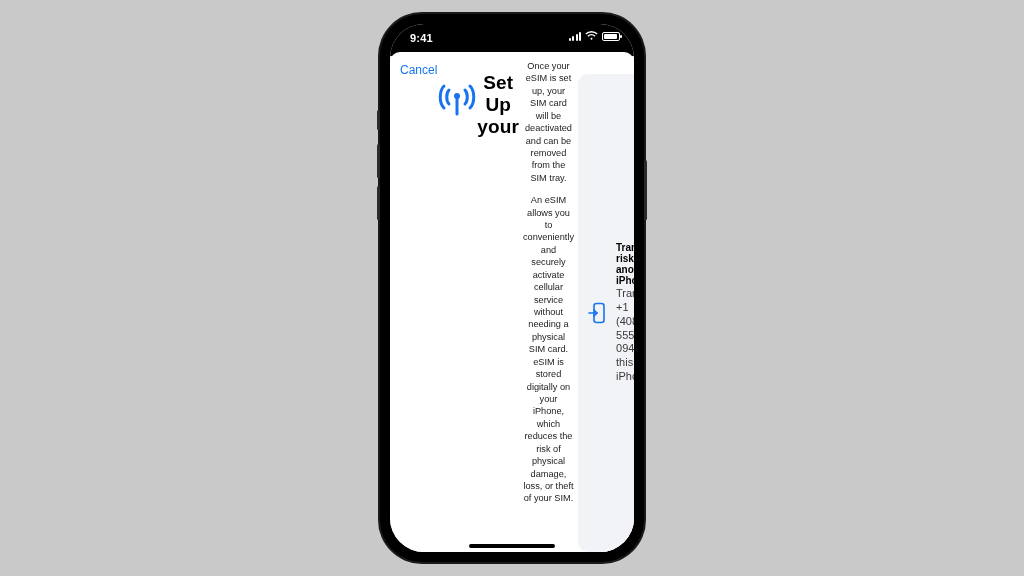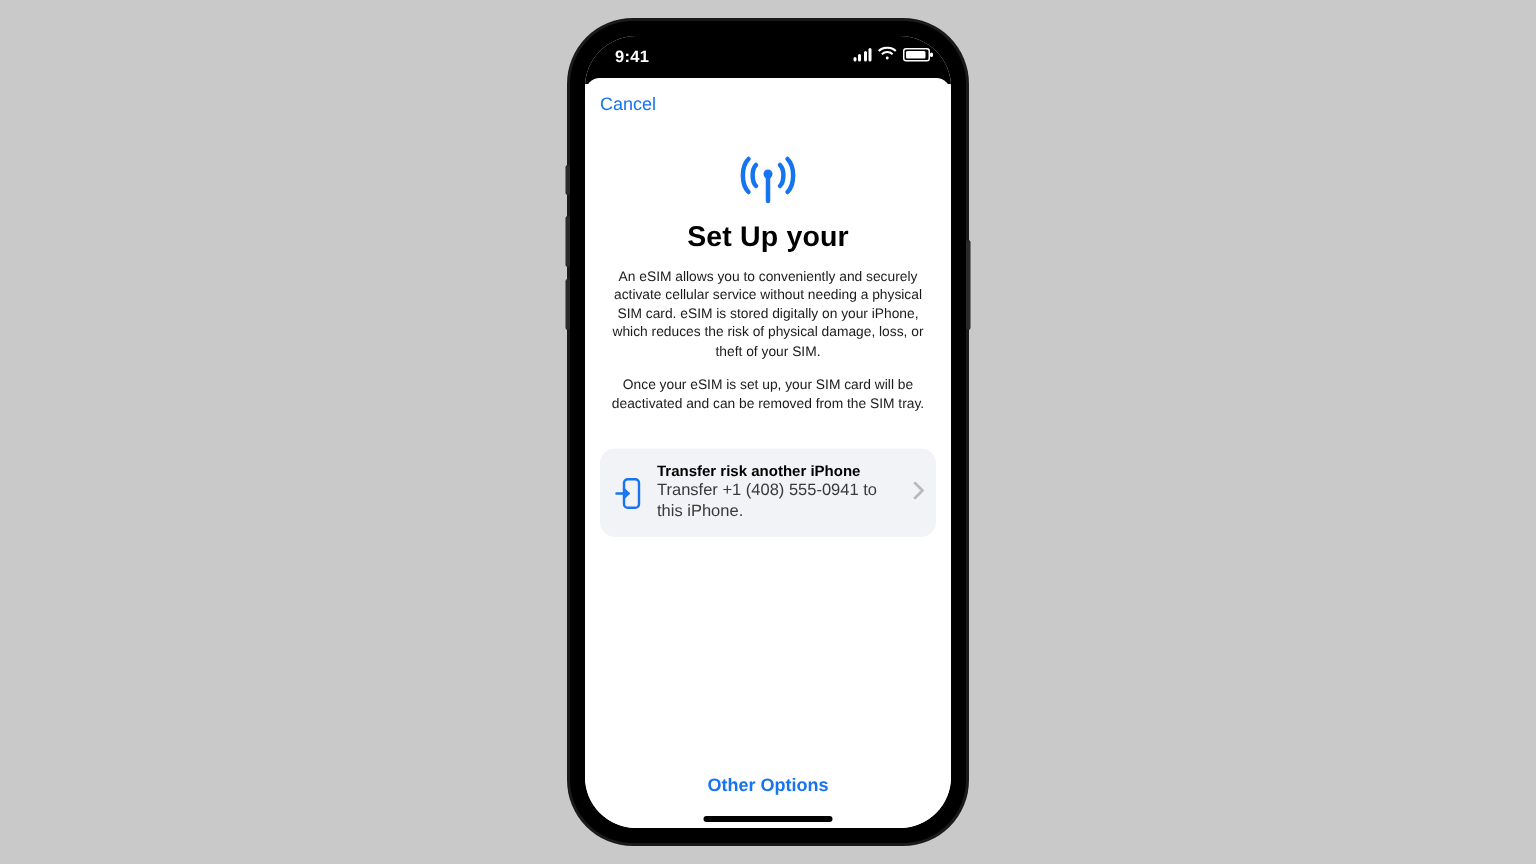--- a/index.html
+++ b/index.html
@@ -127,21 +127,21 @@
     top: 1px;
     bottom: 1px;
     width: 13px;
     background: #fff;
     border-radius: 1px;
   }
 
   .sheet {
     flex: 1 1 auto;
     display: flex;
-    flex-direction: column;
+    flex-direction: row;
     background: #fff;
     border-top-left-radius: 10px;
     border-top-right-radius: 10px;
     margin-top: -4px;
     box-shadow: 0 -1px 0 rgba(0,0,0,0.05);
     padding: 8px 10px 0 10px;
     position: relative;
     box-sizing: border-box;
   }
   .sheet-nav {
@@ -277,22 +277,22 @@
             <path d="M12 8 C 9 11, 9 19, 12 22" stroke="#1774f0" stroke-width="3" stroke-linecap="round" fill="none"></path>
             <path d="M28 8 C 31 11, 31 19, 28 22" stroke="#1774f0" stroke-width="3" stroke-linecap="round" fill="none"></path>
             <circle cx="20" cy="14" r="3" fill="#1774f0"></circle>
             <line x1="20" y1="15" x2="20" y2="32" stroke="#1774f0" stroke-width="3" stroke-linecap="round"></line>
           </svg>
         </div>
 
         <div class="page-title">Set Up your</div>
 
         <div class="body-copy">
+          <p>Once your eSIM is set up, your SIM card will be deactivated and can be removed from the SIM tray.</p>
           <p>An eSIM allows you to conveniently and securely activate cellular service without needing a physical SIM card. eSIM is stored digitally on your iPhone, which reduces the risk of physical damage, loss, or theft of your SIM.</p>
-          <p>Once your eSIM is set up, your SIM card will be deactivated and can be removed from the SIM tray.</p>
         </div>
 
         <div class="option-card">
           <div class="card-icon">
             <svg width="18" height="22" viewBox="0 0 18 22" fill="none">
               <rect x="6" y="1.5" width="10" height="19" rx="2.5" stroke="#1774f0" stroke-width="1.6"></rect>
               <path d="M1 11 H9" stroke="#1774f0" stroke-width="1.6" stroke-linecap="round"></path>
               <path d="M6 8 L9 11 L6 14" stroke="#1774f0" stroke-width="1.6" stroke-linecap="round" stroke-linejoin="round" fill="none"></path>
             </svg>
           </div>

